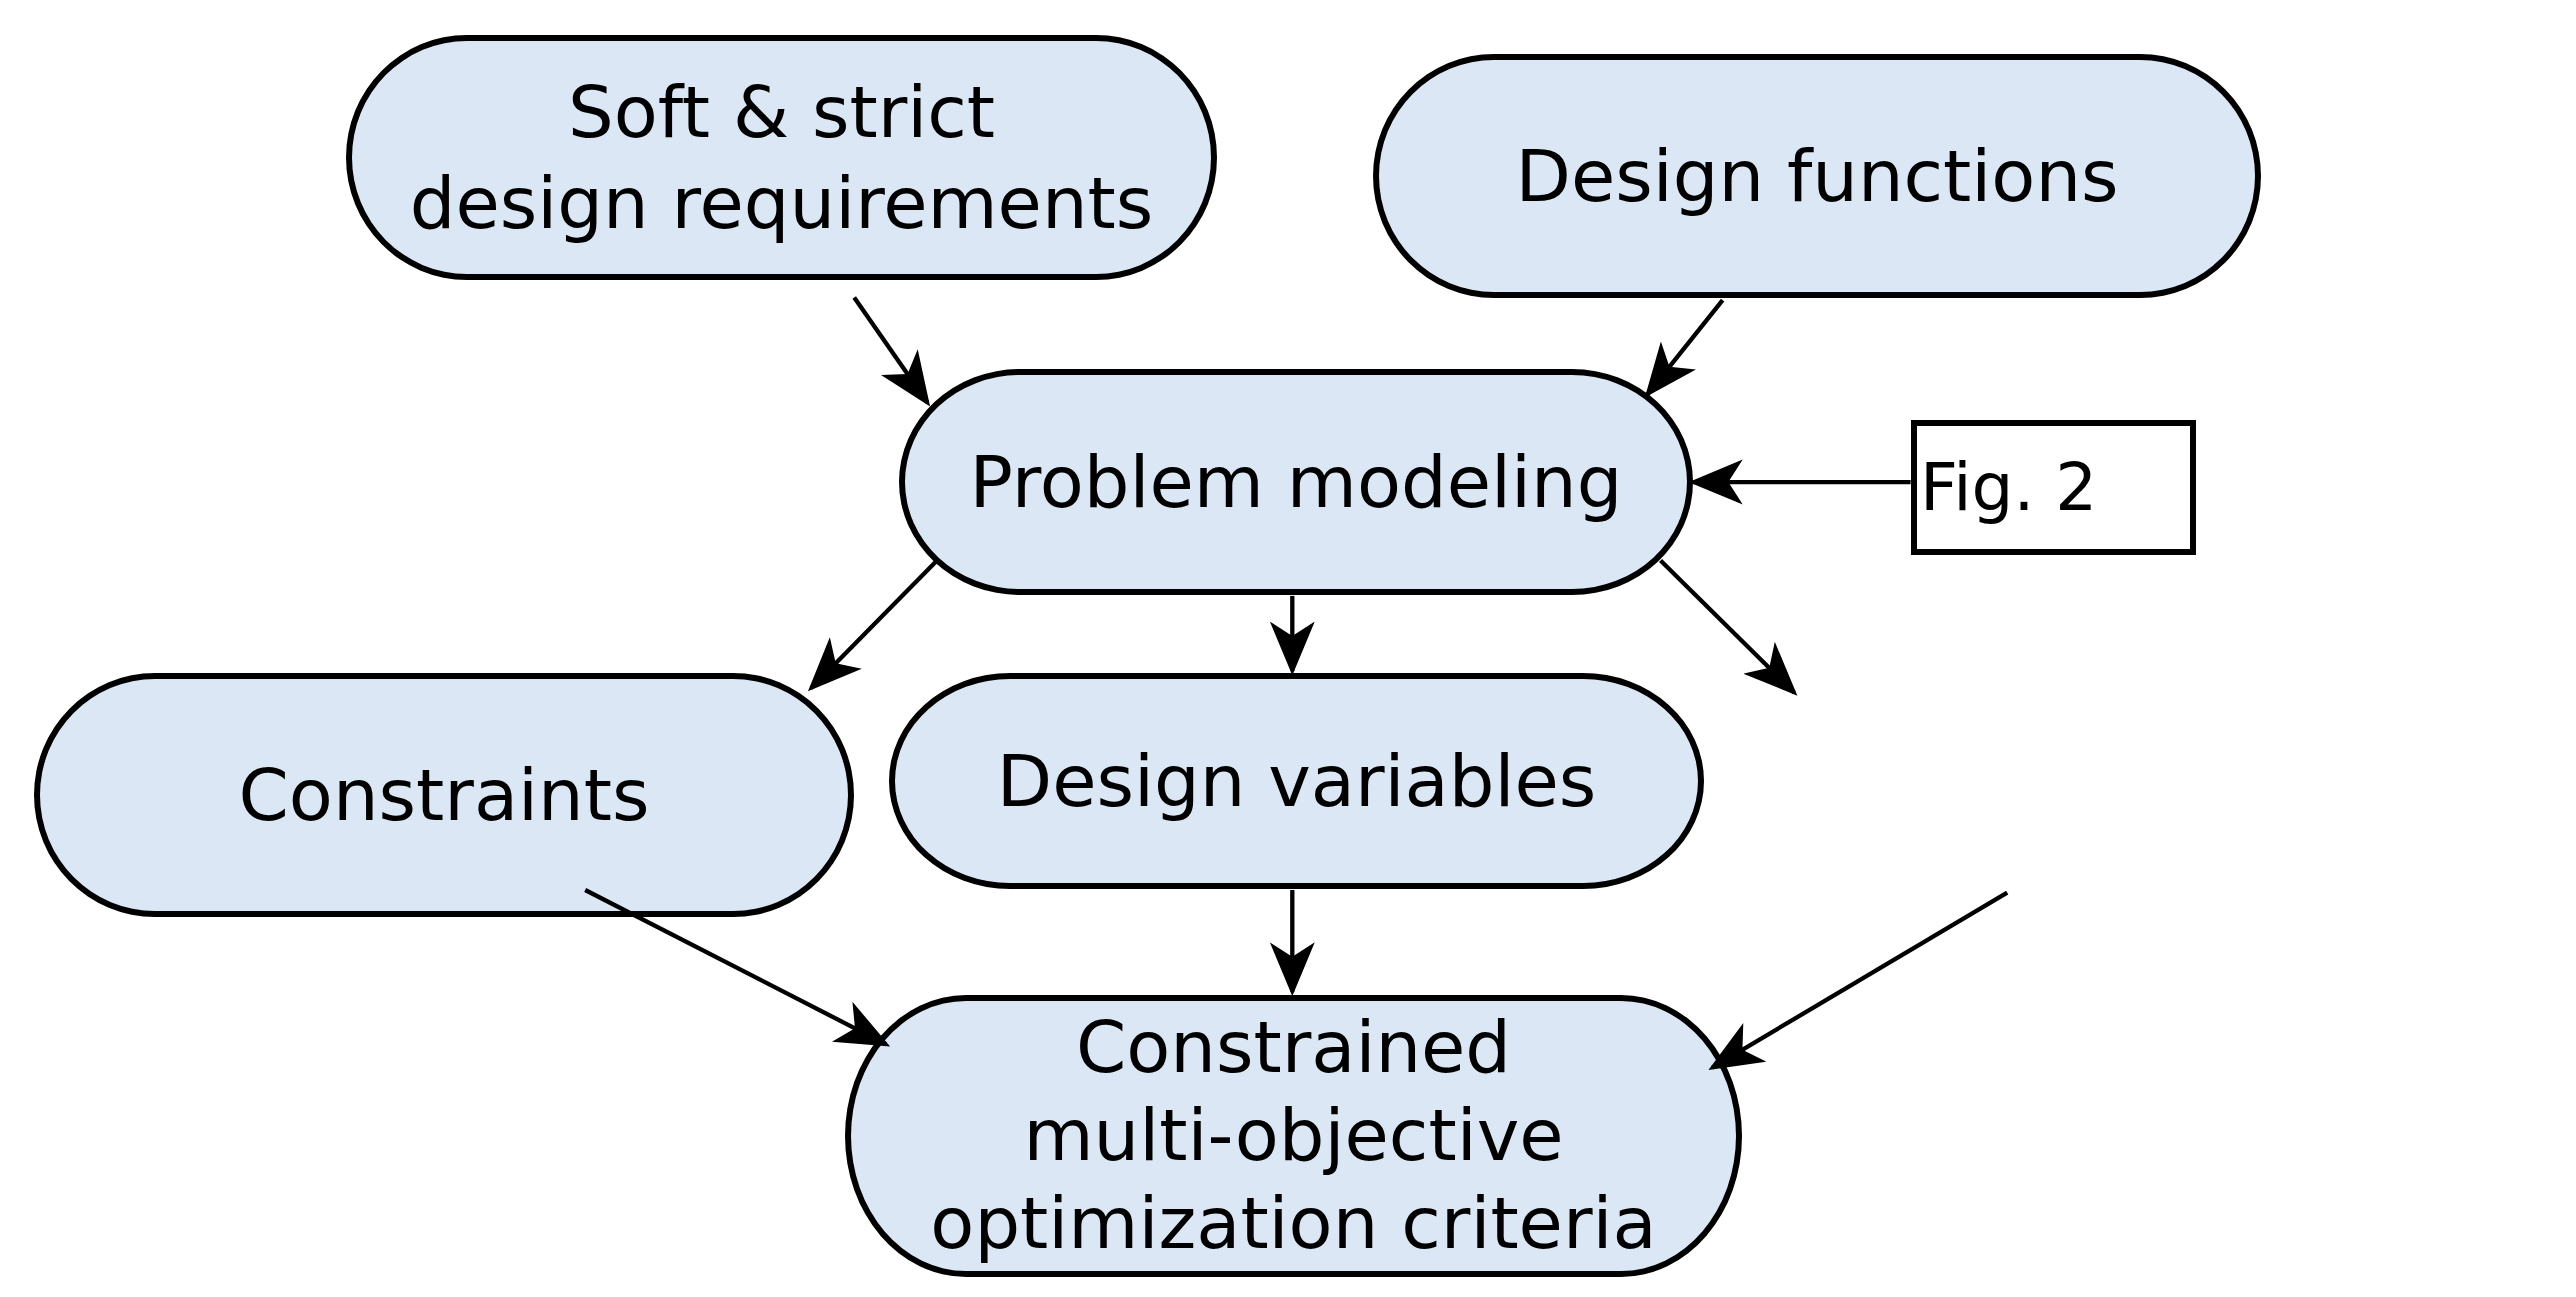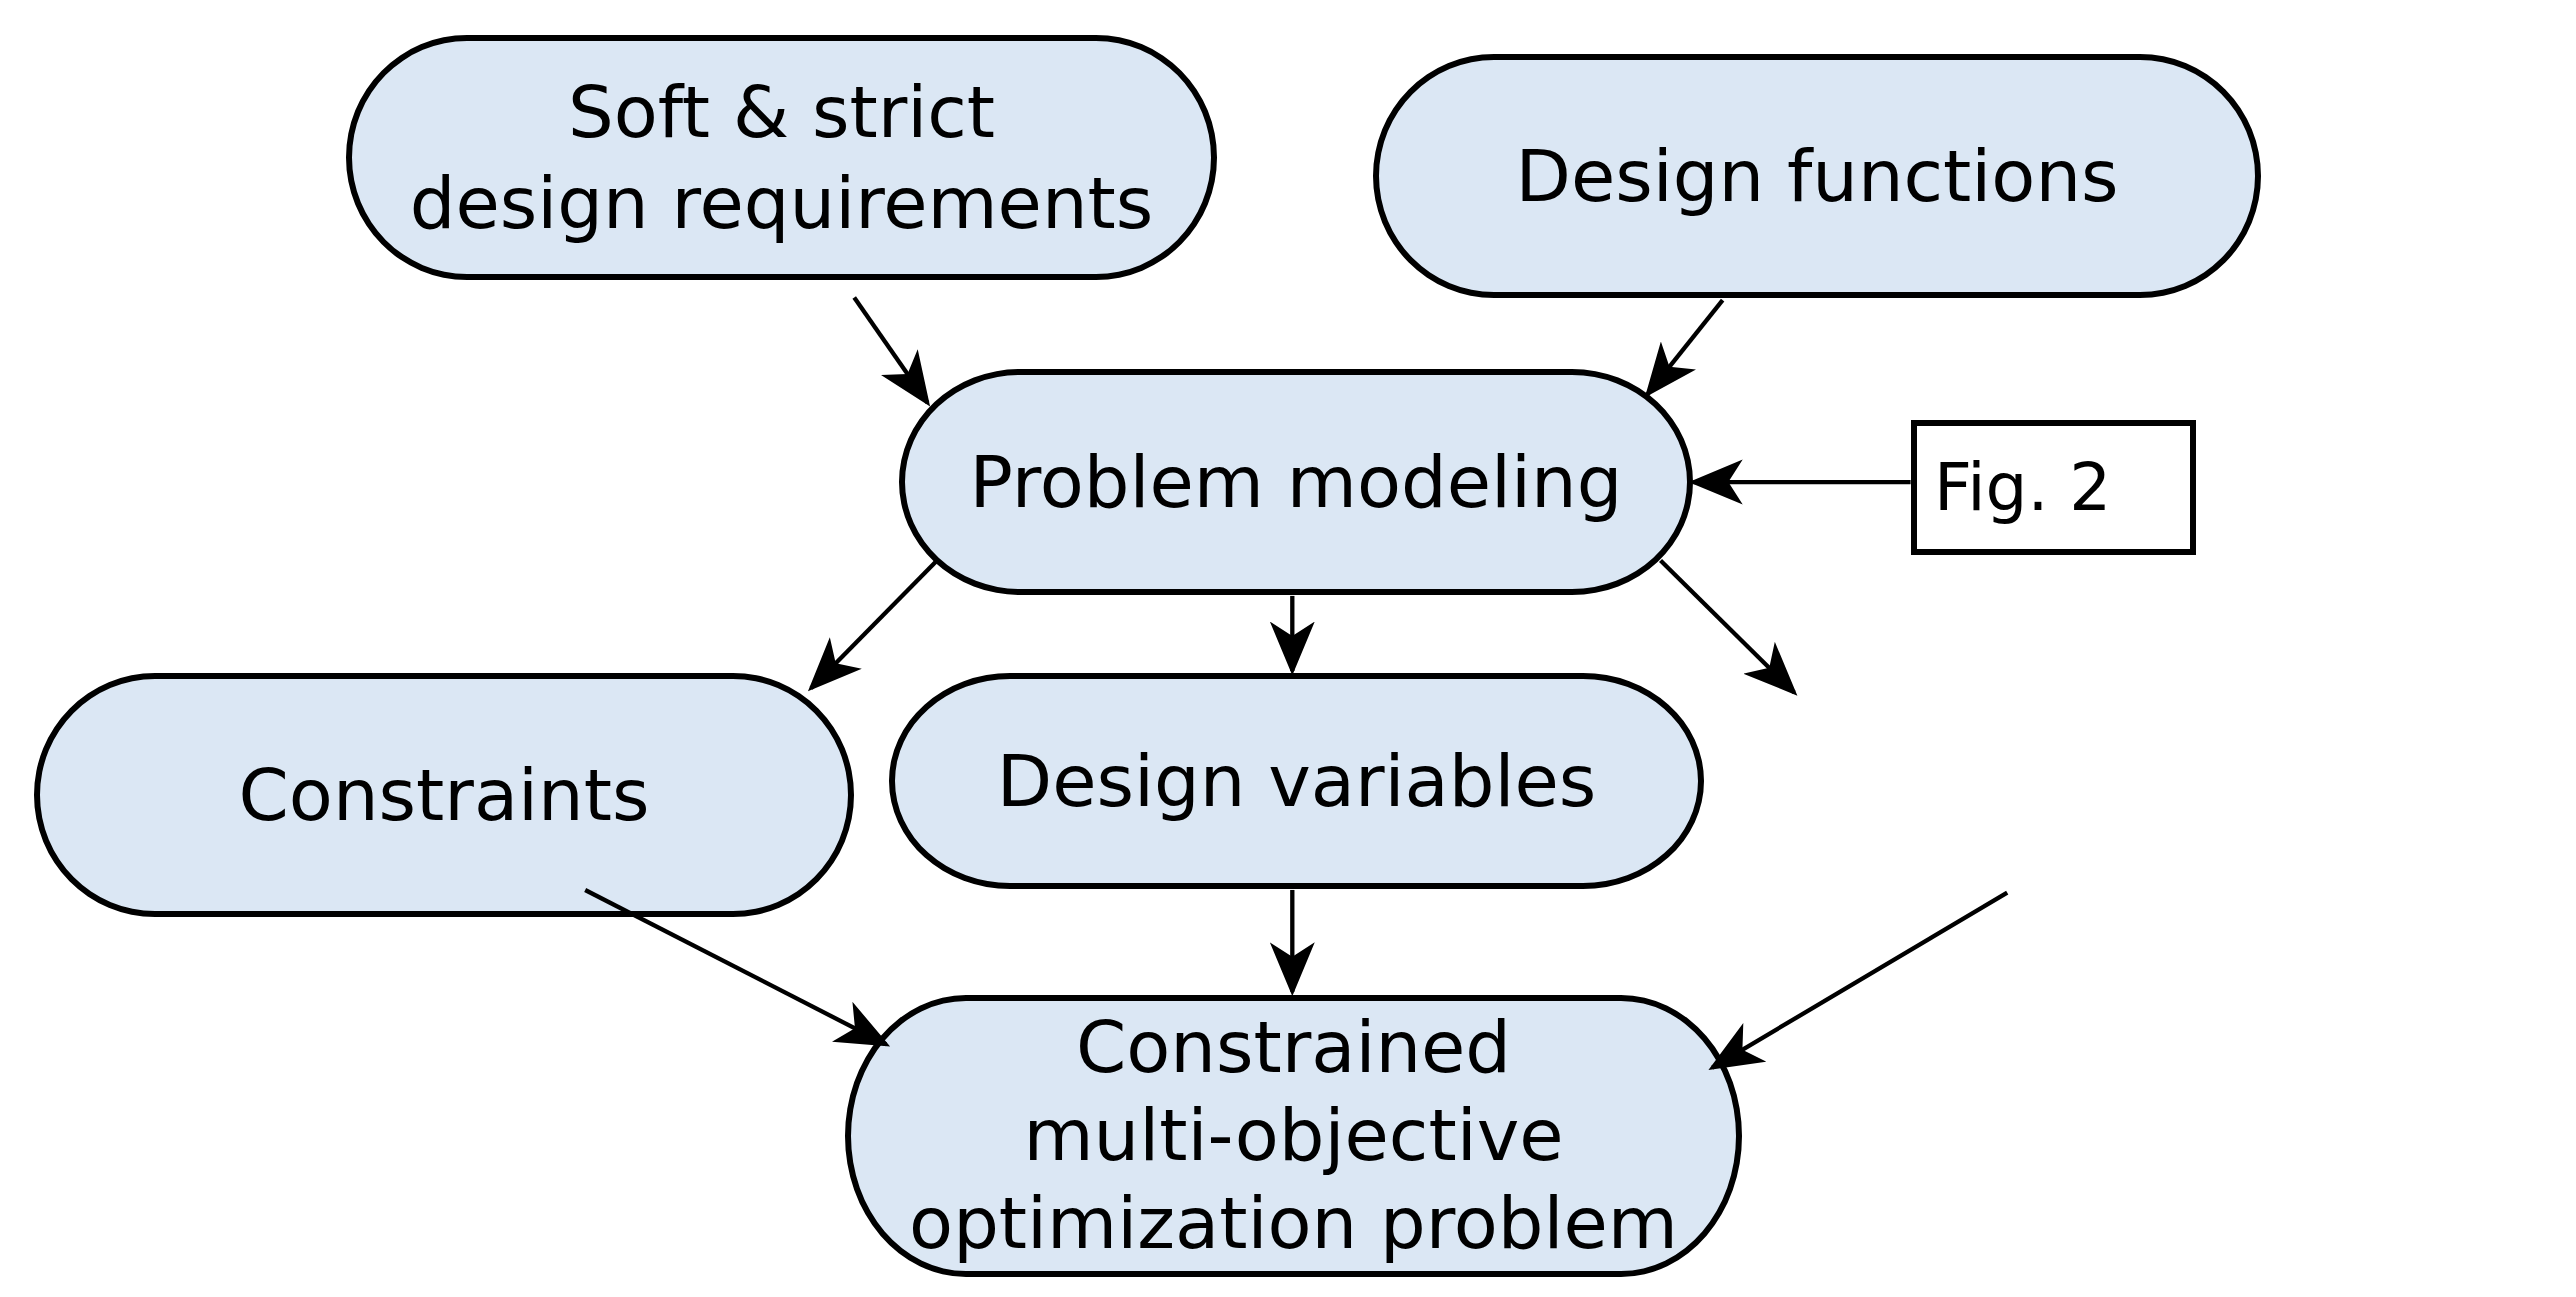--- a/index.html
+++ b/index.html
@@ -40,21 +40,21 @@
   .fig-ref {
     position: absolute;
     box-sizing: border-box;
     left: 1911px; top: 420px; width: 285px; height: 135px;
     background: #ffffff;
     border: 6px solid #000000;
     border-radius: 0;
     display: flex;
     align-items: center;
     justify-content: flex-start;
-    padding-left: 17px;
+    padding-left: 3px;
     color: #000000;
     font-size: 66px;
     line-height: 1;
     white-space: pre;
   }
   #arrow-layer {
     position: absolute;
     left: 0; top: 0;
     width: 2576px;
     height: 1297px;
@@ -92,21 +92,21 @@
   </div>
 
   <div class="node node-variables">
     <span>Design variables</span>
   </div>
 
 
   <div class="node node-cmop">
     <span>Constrained
 multi-objective
-optimization problem</span>
+optimization criteria</span>
   </div>
 
   <svg id="arrow-layer" viewBox="0 0 2986 1504" xmlns="http://www.w3.org/2000/svg">
     <defs>
       <marker id="ah" viewBox="0 0 12 10" refX="11" refY="5" markerWidth="12.5" markerHeight="10.5" orient="auto" markerUnits="strokeWidth">
         <path d="M 0 0 L 12 5 L 0 10 L 3.2 5 Z" fill="#000000"></path>
       </marker>
     </defs>
     <line x1="990" y1="345" x2="1075" y2="467" marker-end="url(#ah)"></line>
     <line x1="1997" y1="348" x2="1910" y2="457" marker-end="url(#ah)"></line>

